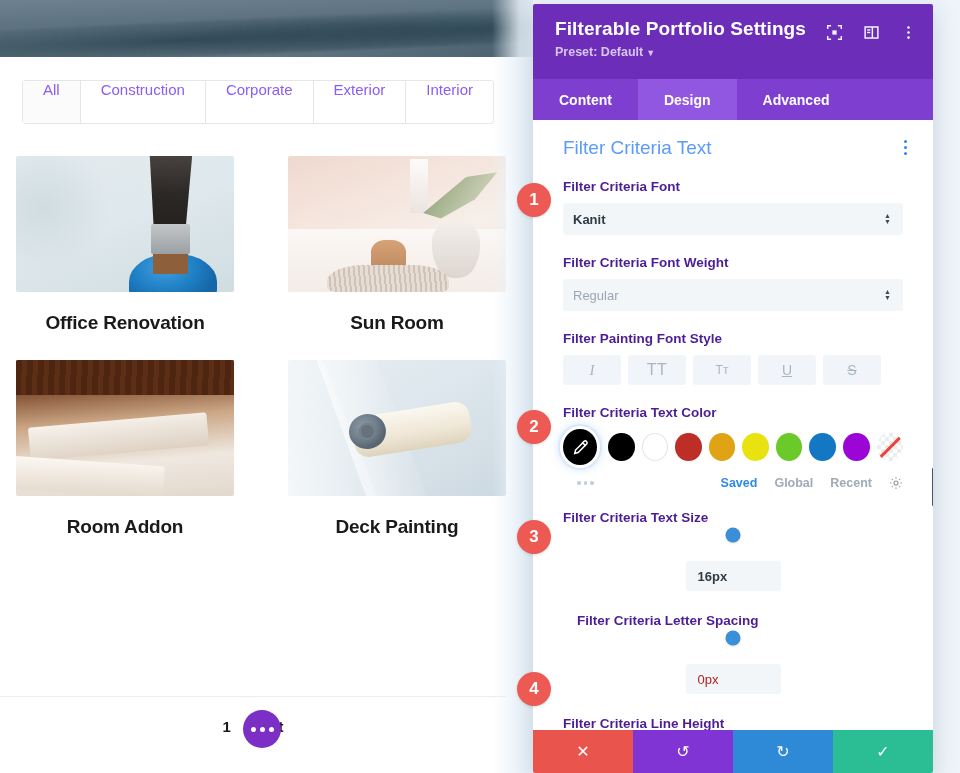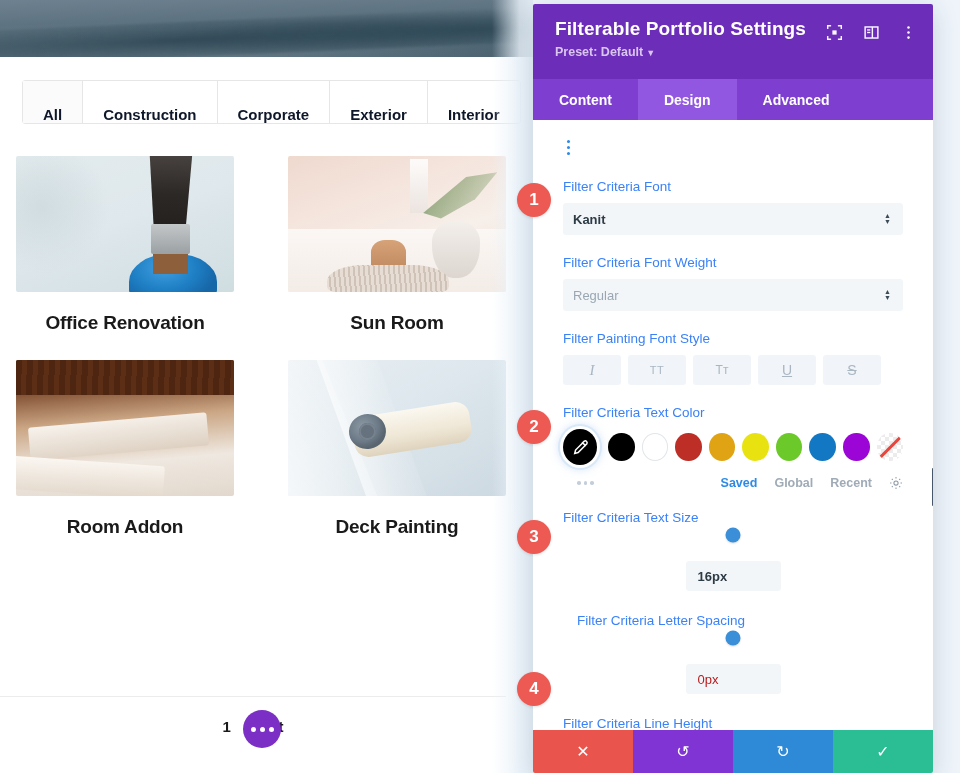--- a/index.html
+++ b/index.html
@@ -32,22 +32,22 @@
 
   .site-body { position:absolute; left:0; top:57px; width:960px; height:716px; background:#fff; }
 
   
   .filters {
     position:absolute; left:22px; top:80px; display:flex;
     border:1px solid #e6e6e6; border-radius:3px; background:#fff;
     height:44px;
   }
   .filter-item {
-    display:flex; align-items:flex-end; justify-content:center;
-    padding:0 20px; font-size:15px; font-weight:bold; color:#0f172a;
+    display:flex; align-items:flex-start; justify-content:center;
+    padding:0 20px; font-size:15px; font-weight:normal; color:#8b5cf6;
     border-right:1px solid #e6e6e6; cursor:pointer; white-space:nowrap;
   }
   .filter-item:last-child { border-right:none; }
   .filter-item.active { background:#fbfbfb; }
 
   
   .grid { position:absolute; left:16px; top:156px; width:490px; }
   .row { display:flex; gap:54px; margin-bottom:26px; }
   .card { width:218px; }
   .thumb { width:218px; height:136px; border-radius:2px; overflow:hidden; position:relative; }
@@ -223,21 +223,21 @@
   .section-head {
     display:flex; align-items:center; justify-content:space-between;
     padding:2px 22px 0 30px;
   }
   .section-title { color:#5a9cf8; font-size:19px; font-weight:normal; }
   .kebab { display:flex; flex-direction:column; gap:3px; cursor:pointer; padding:4px; }
   .kebab i { width:3px; height:3px; background:#2e8ae5; border-radius:50%; display:block; }
 
   .field { padding:0 30px; margin-top:17px; }
   .field-label {
-    font-size:13.5px; font-weight:normal; color:#3b82f6; margin-bottom:9px;margin-top:20px;
+    font-size:13.5px; font-weight:bold; color:#4c1d95; margin-bottom:9px;margin-top:20px;
   }
   .select {
     position:relative; height:32px; background:#f3f6f9; border-radius:3px;
     display:flex; align-items:center; padding:0 10px;
     font-size:13px; color:#2d3b45; cursor:pointer;
   }
   .select.muted { color:#9aa7b2; }
   .select.bold { font-weight:bold; }
   .spin {
     position:absolute; right:12px; top:50%; transform:translateY(-50%);
@@ -245,21 +245,21 @@
     font-size:7px; line-height:6px;
   }
 
   .style-btns { display:flex; gap:7px; }
   .style-btn {
     width:58px; height:30px; background:#f1f5f9; border-radius:3px;
     display:flex; align-items:center; justify-content:center;
     color:#a9b6c2; font-size:13px; cursor:pointer;
   }
   .style-btn.ital { font-style:italic; font-family:"Liberation Serif", serif; font-size:15px; }
-  .style-btn.tt { letter-spacing:.5px; font-size:11px; }
+  .style-btn.tt { letter-spacing:.5px; font-size:16px; }
   .style-btn.tc { font-size:12px; }
   .style-btn.un { text-decoration:underline; font-size:14px; }
   .style-btn.st { text-decoration:line-through; font-size:14px; }
 
   .swatches { display:flex; align-items:center; gap:7px; }
   .sw { width:28px; height:28px; border-radius:50%; cursor:pointer; }
   .sw.picker {
     width:36px; height:36px; background:#000; position:relative;
     box-shadow:0 0 0 3px #fff, 0 0 0 5px #d8e8f8, 0 0 10px 4px rgba(120,170,230,.35);
     margin-right:4px;
@@ -444,20 +444,21 @@
         </div>
       <div class="tab">
           <span>Advanced</span>
         </div>
     </div>
 
     <div class="panel-body">
       <div class="scroll-inner">
 
         <div class="section-head">
+          <div class="section-title">Filter Criteria Text</div>
           <div class="kebab">
               <i></i>
               <i></i>
               <i></i>
             </div>
         </div>
 
         <div class="field">
           <div class="field-label">Filter Criteria Font</div>
           <div class="select bold">

